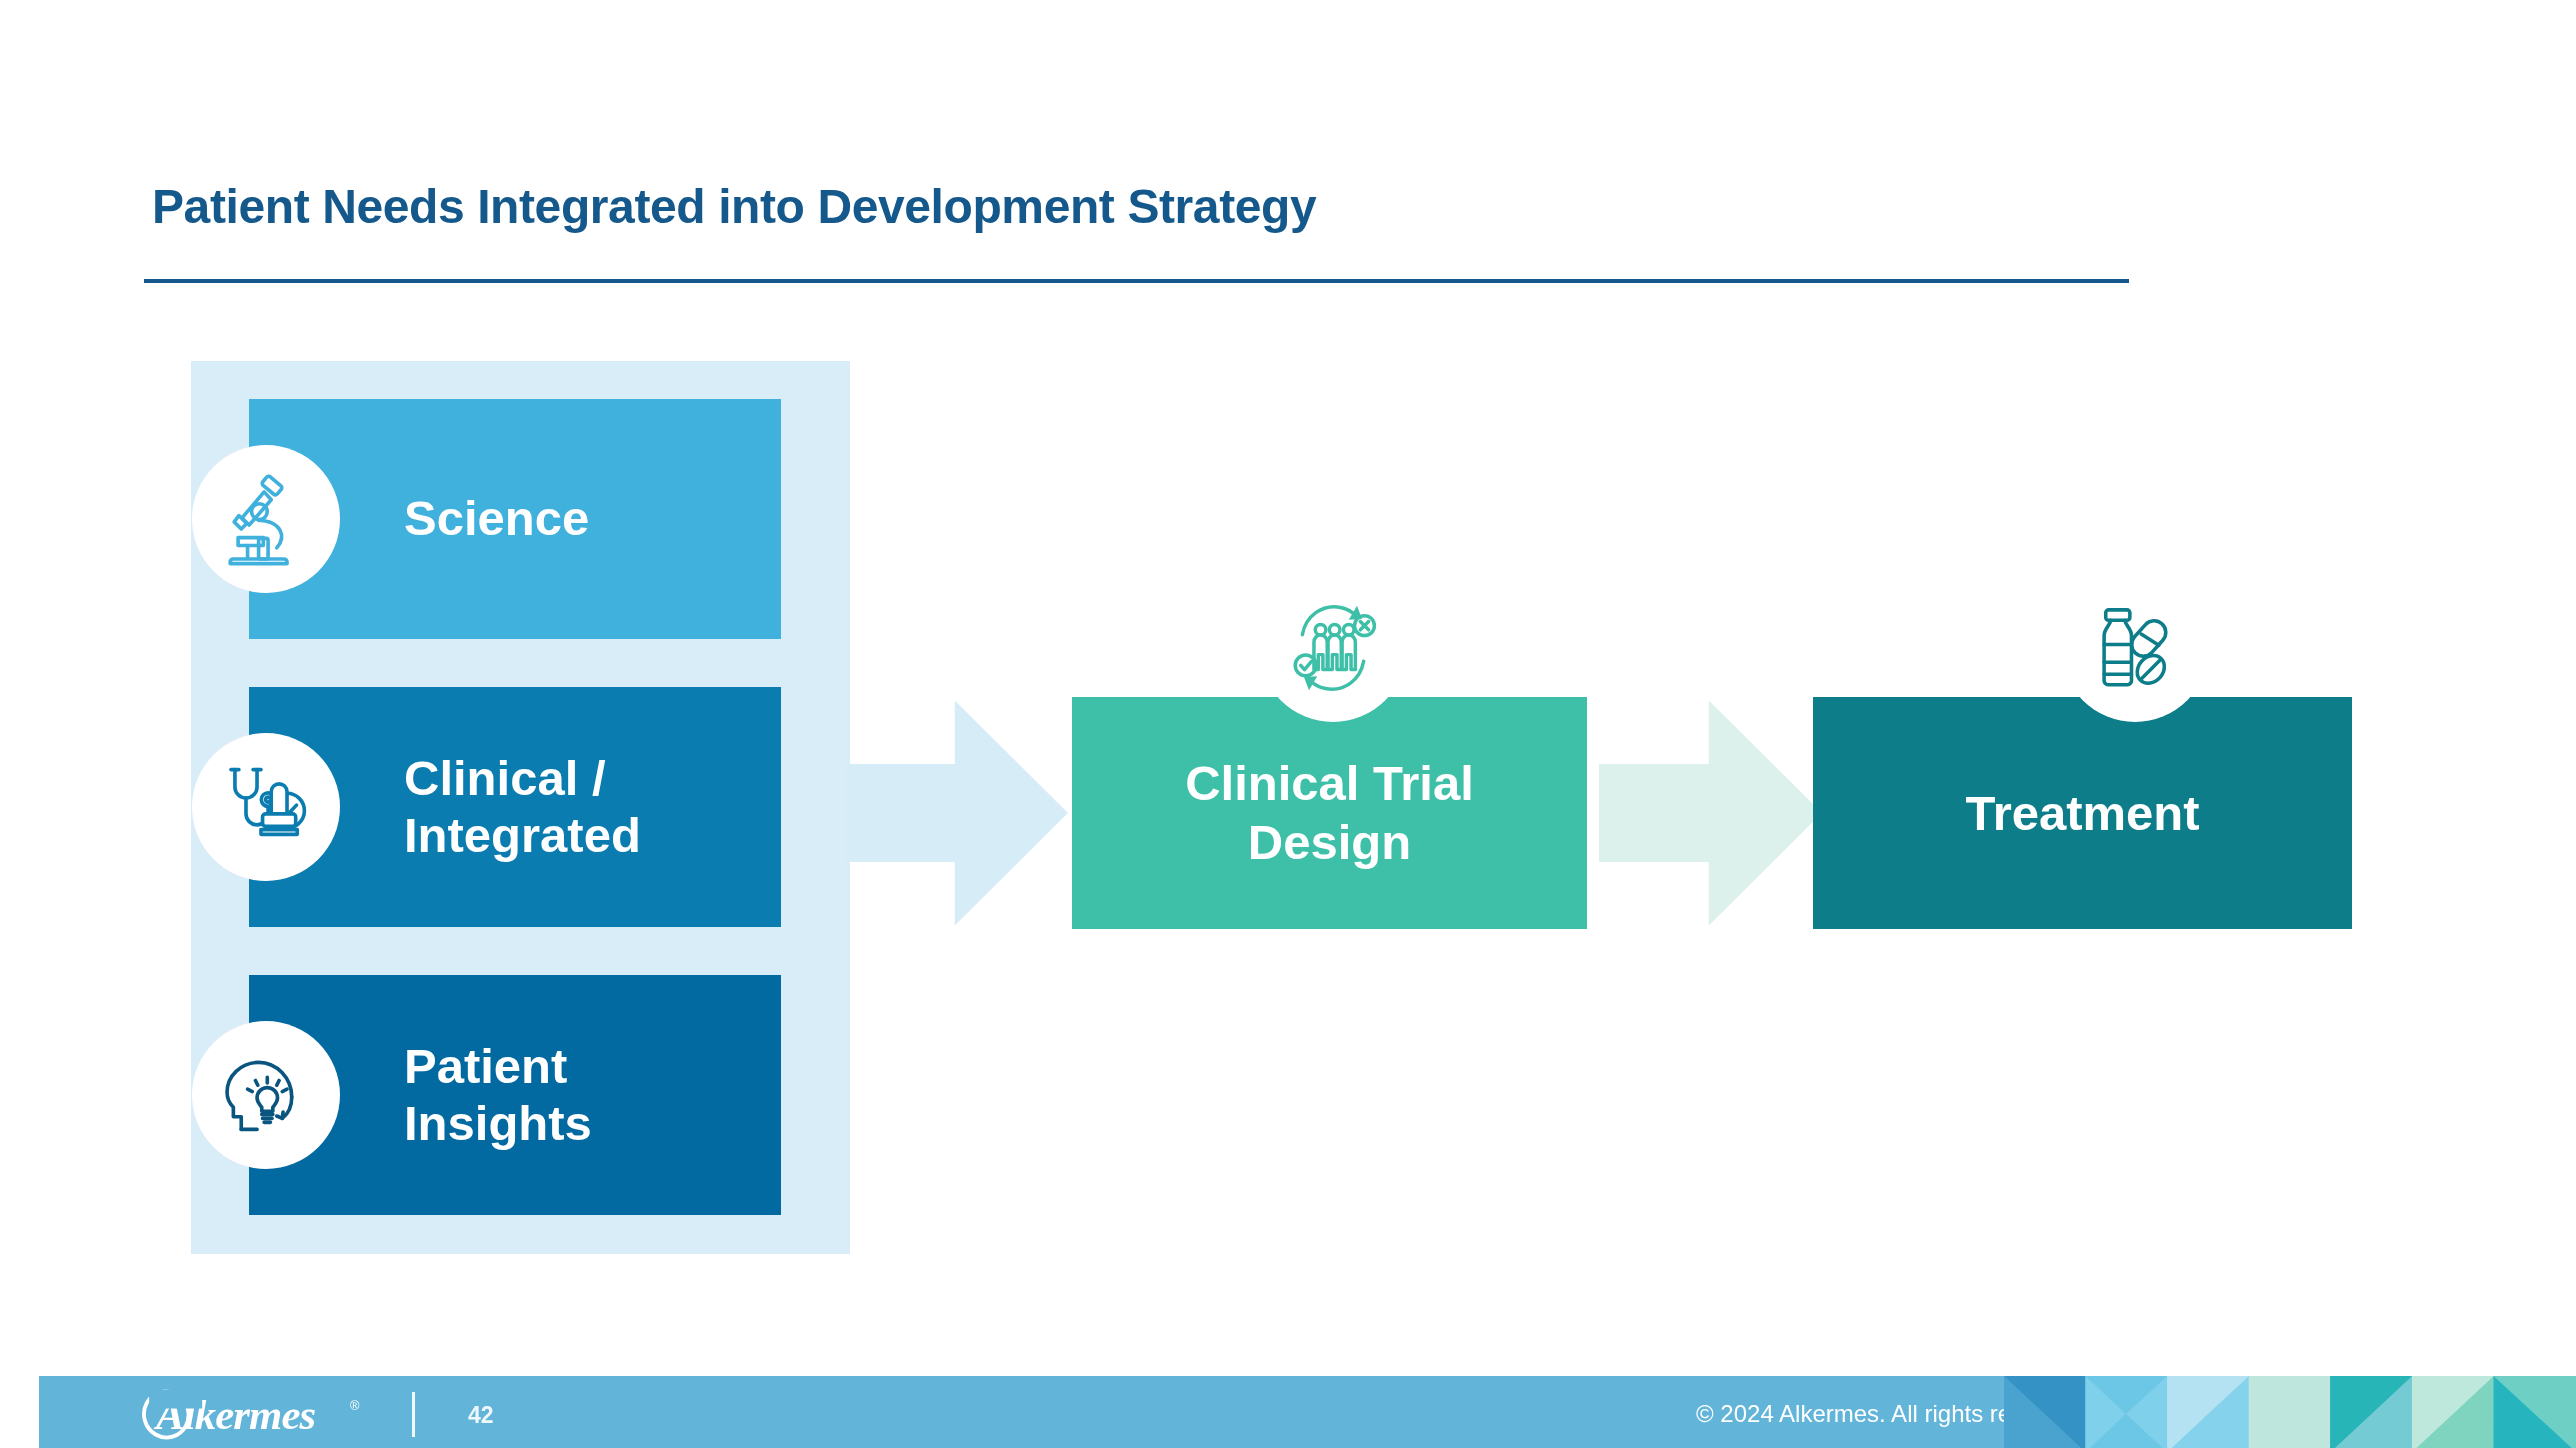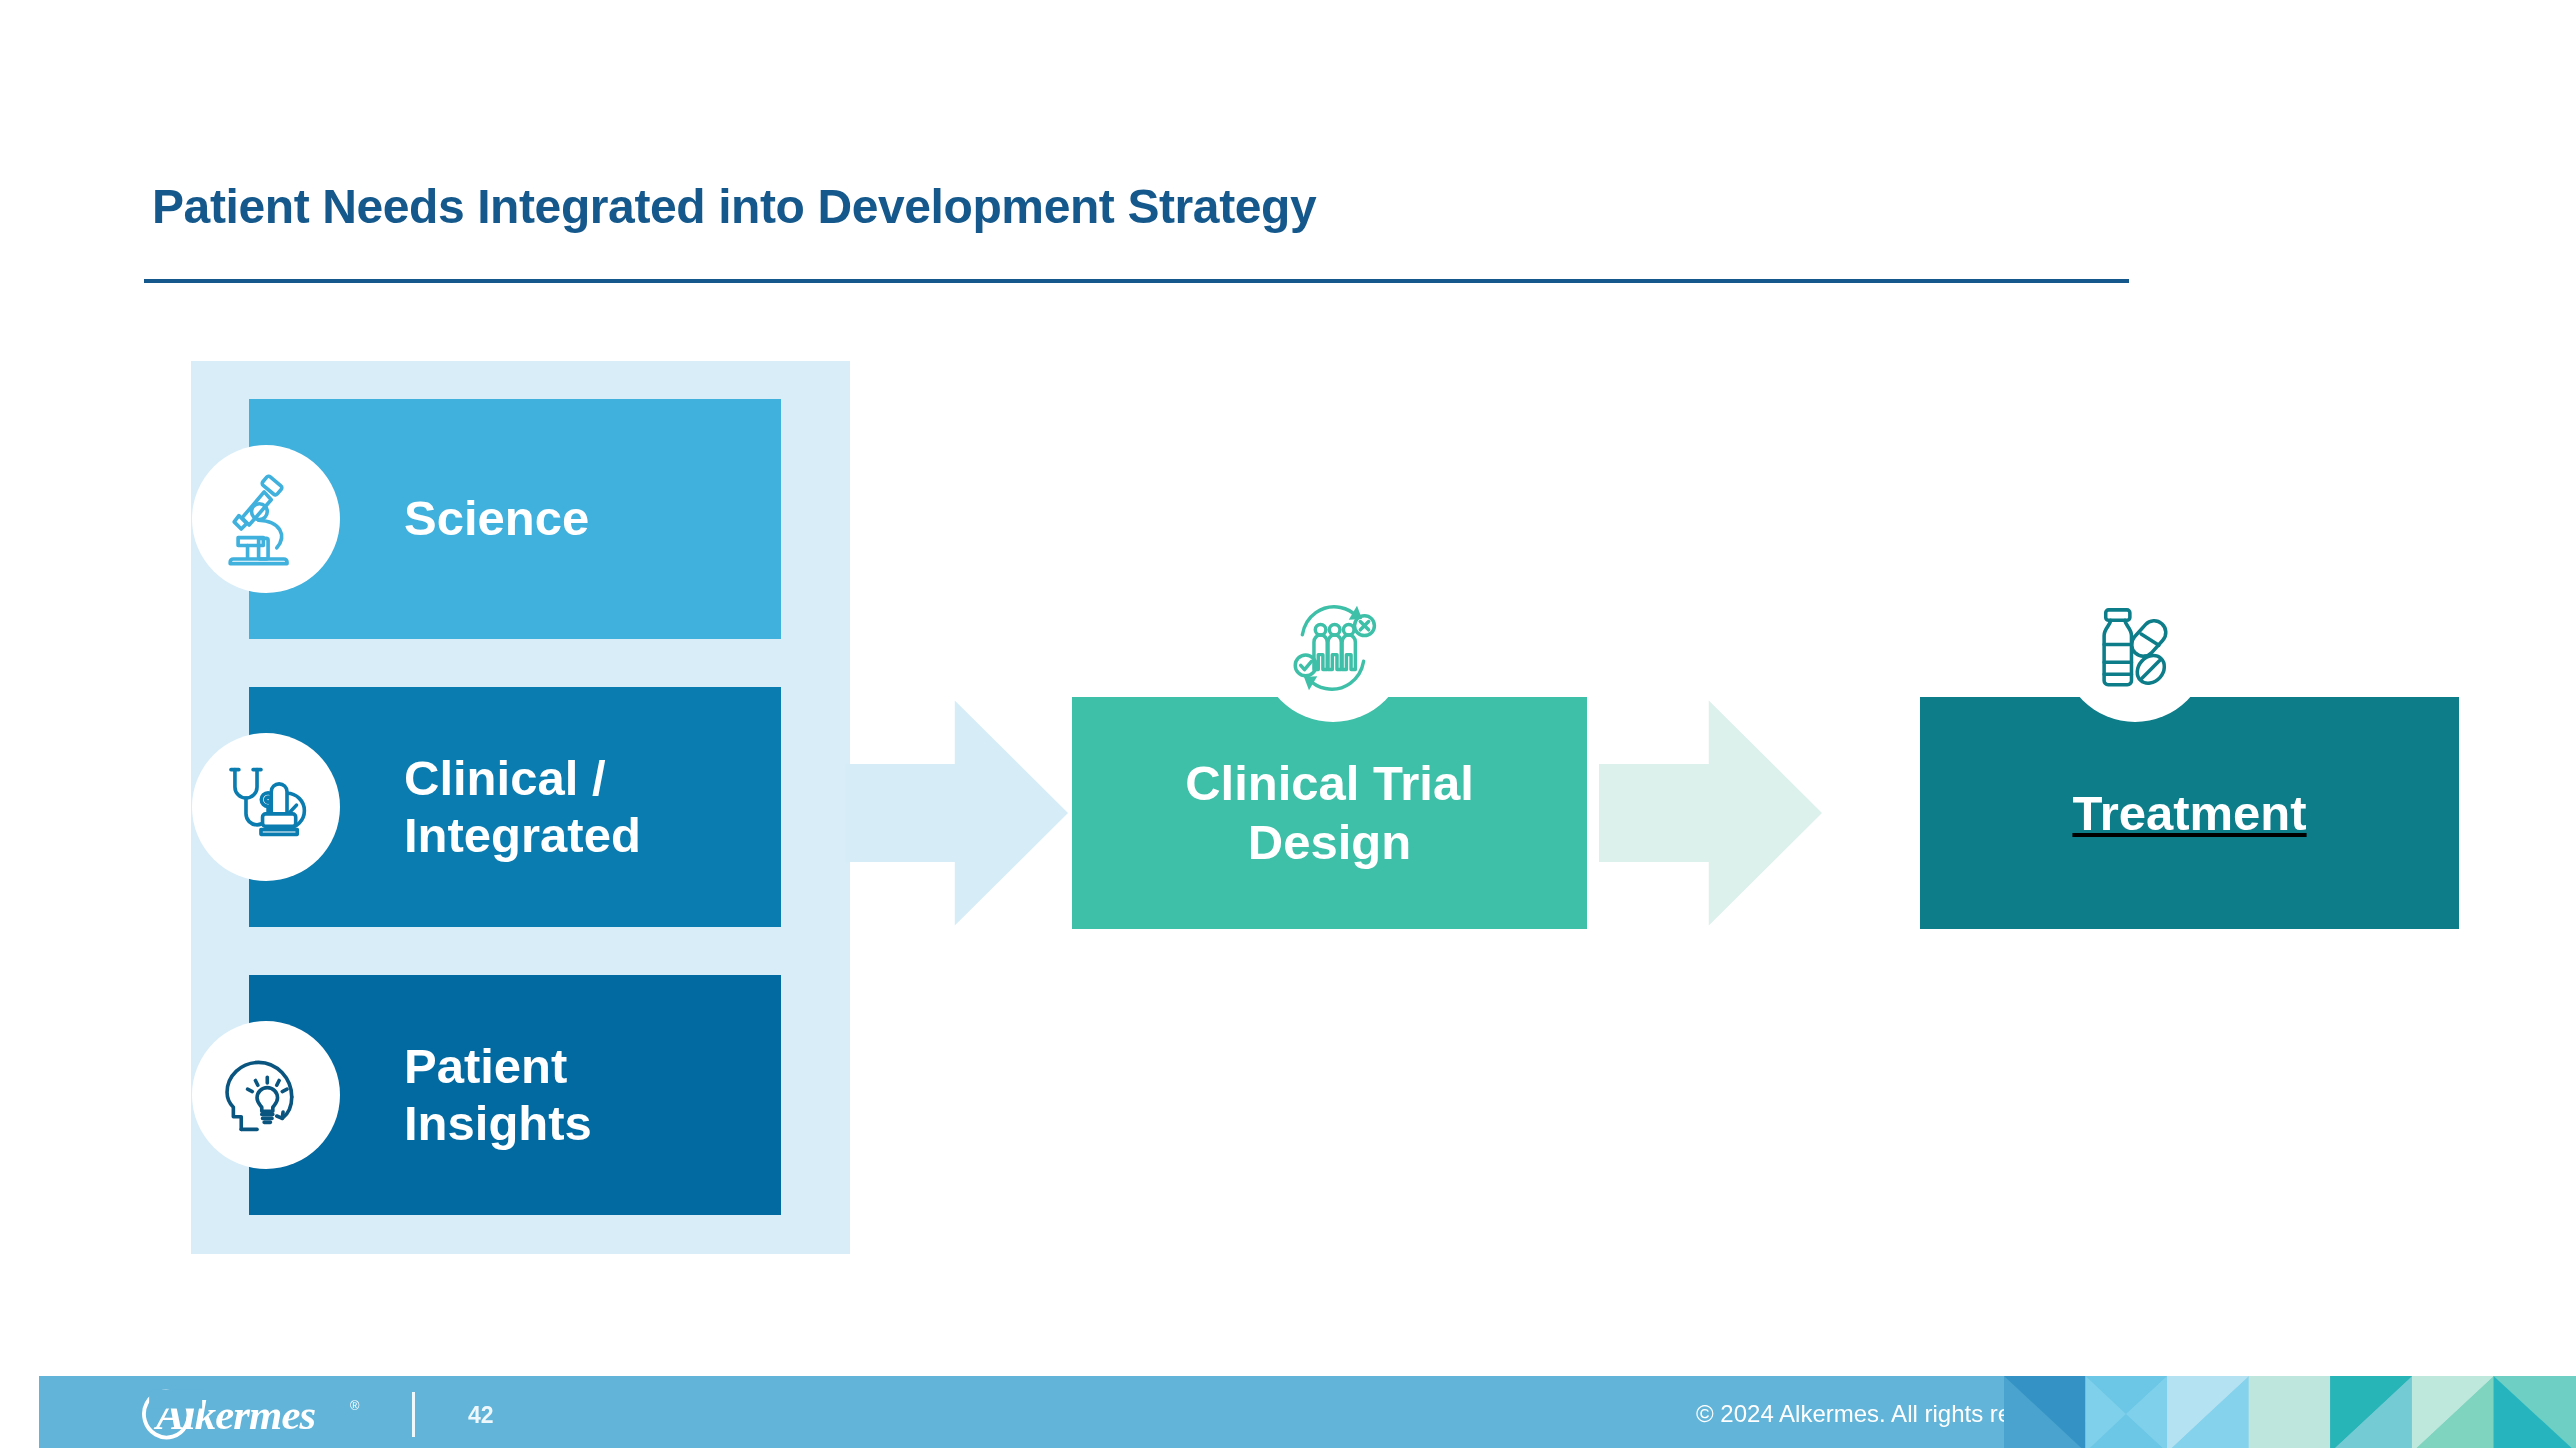--- a/index.html
+++ b/index.html
@@ -80,24 +80,23 @@
     align-items:center;
     justify-content:center;
     text-align:center;
   }
   #stage-ctd {
     left:1072px; top:697px;
     width:515px; height:232px;
     background:#3ebfa8;
   }
   #stage-treatment {
-    left:1920px; top:697px;
+    left:1813px; top:697px;
     width:539px; height:232px;
     background:#0d7d8a;
-    text-decoration:underline;
   }
   .stage-label {
     color:#ffffff;
     font-size:49px;
     font-weight:700;
     line-height:1.2;
     padding:0 20.6px;
   }
 
   .stage-badge {

